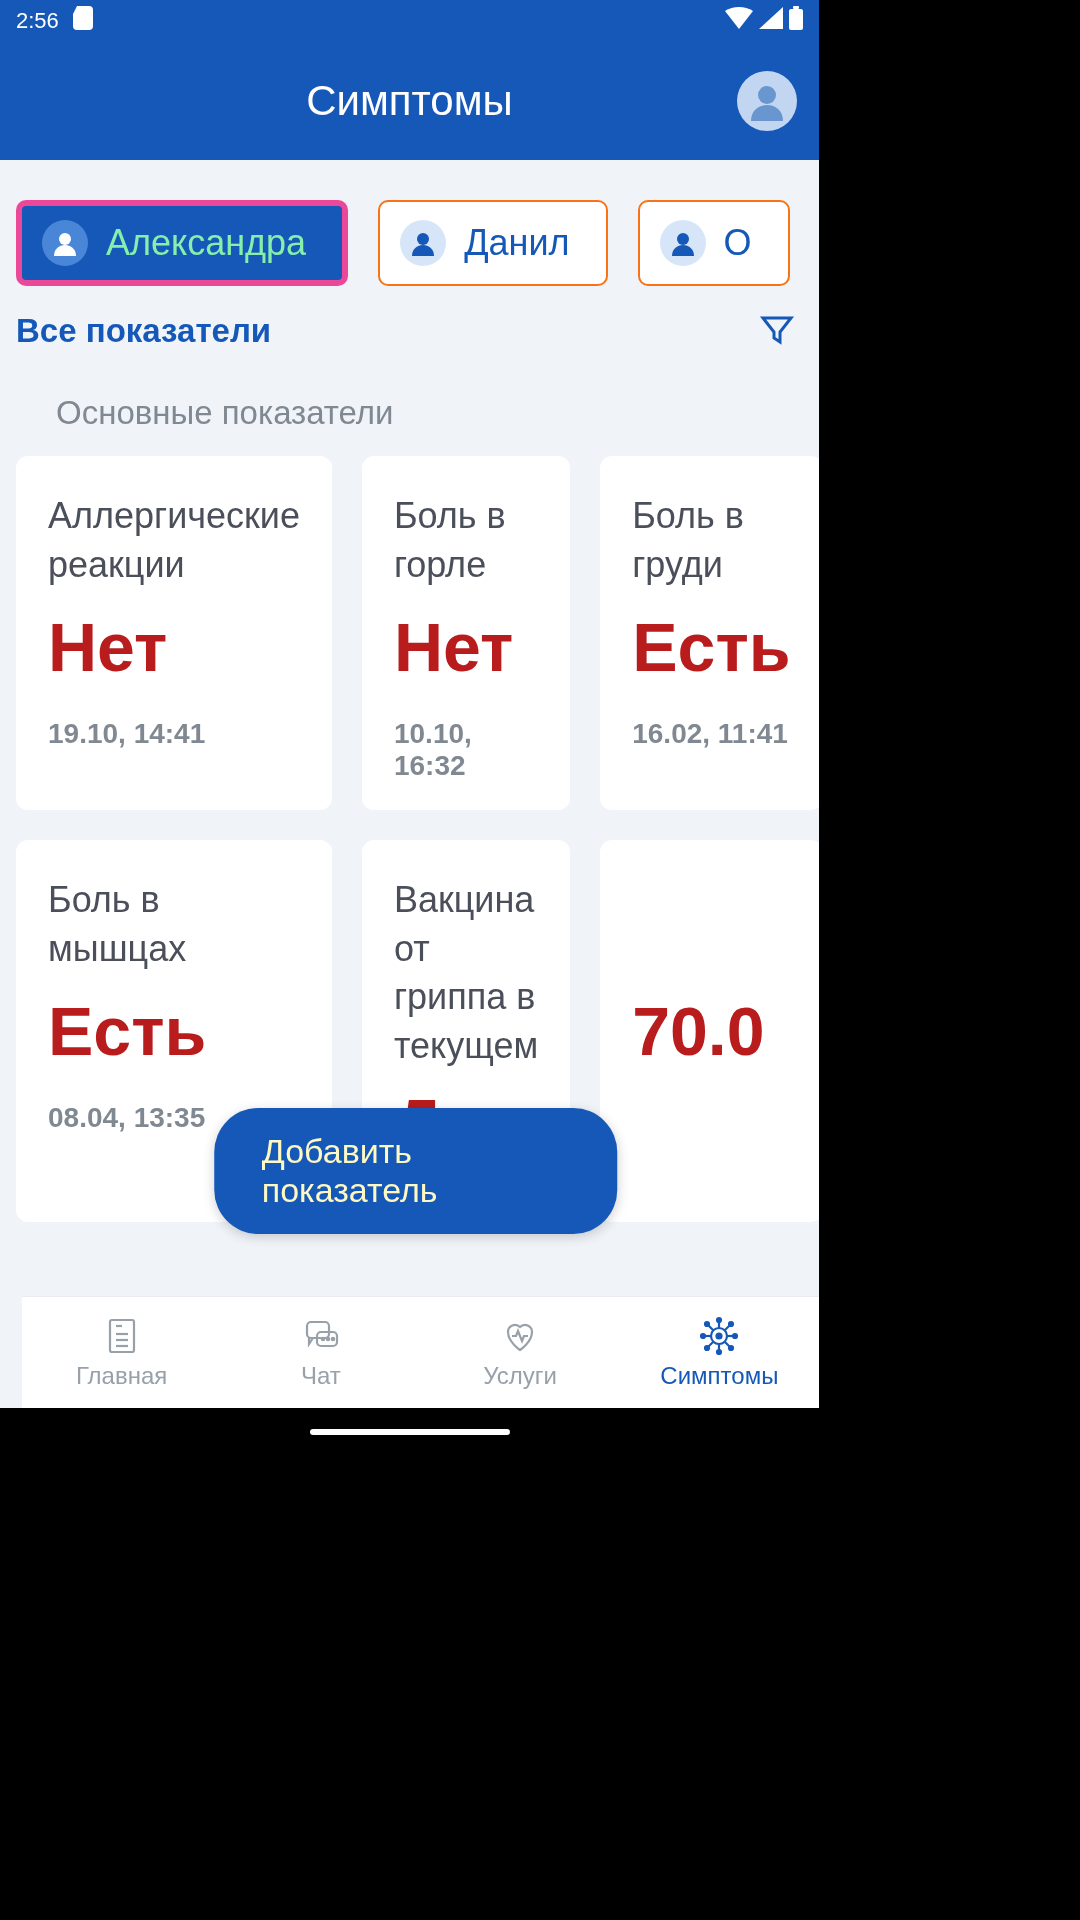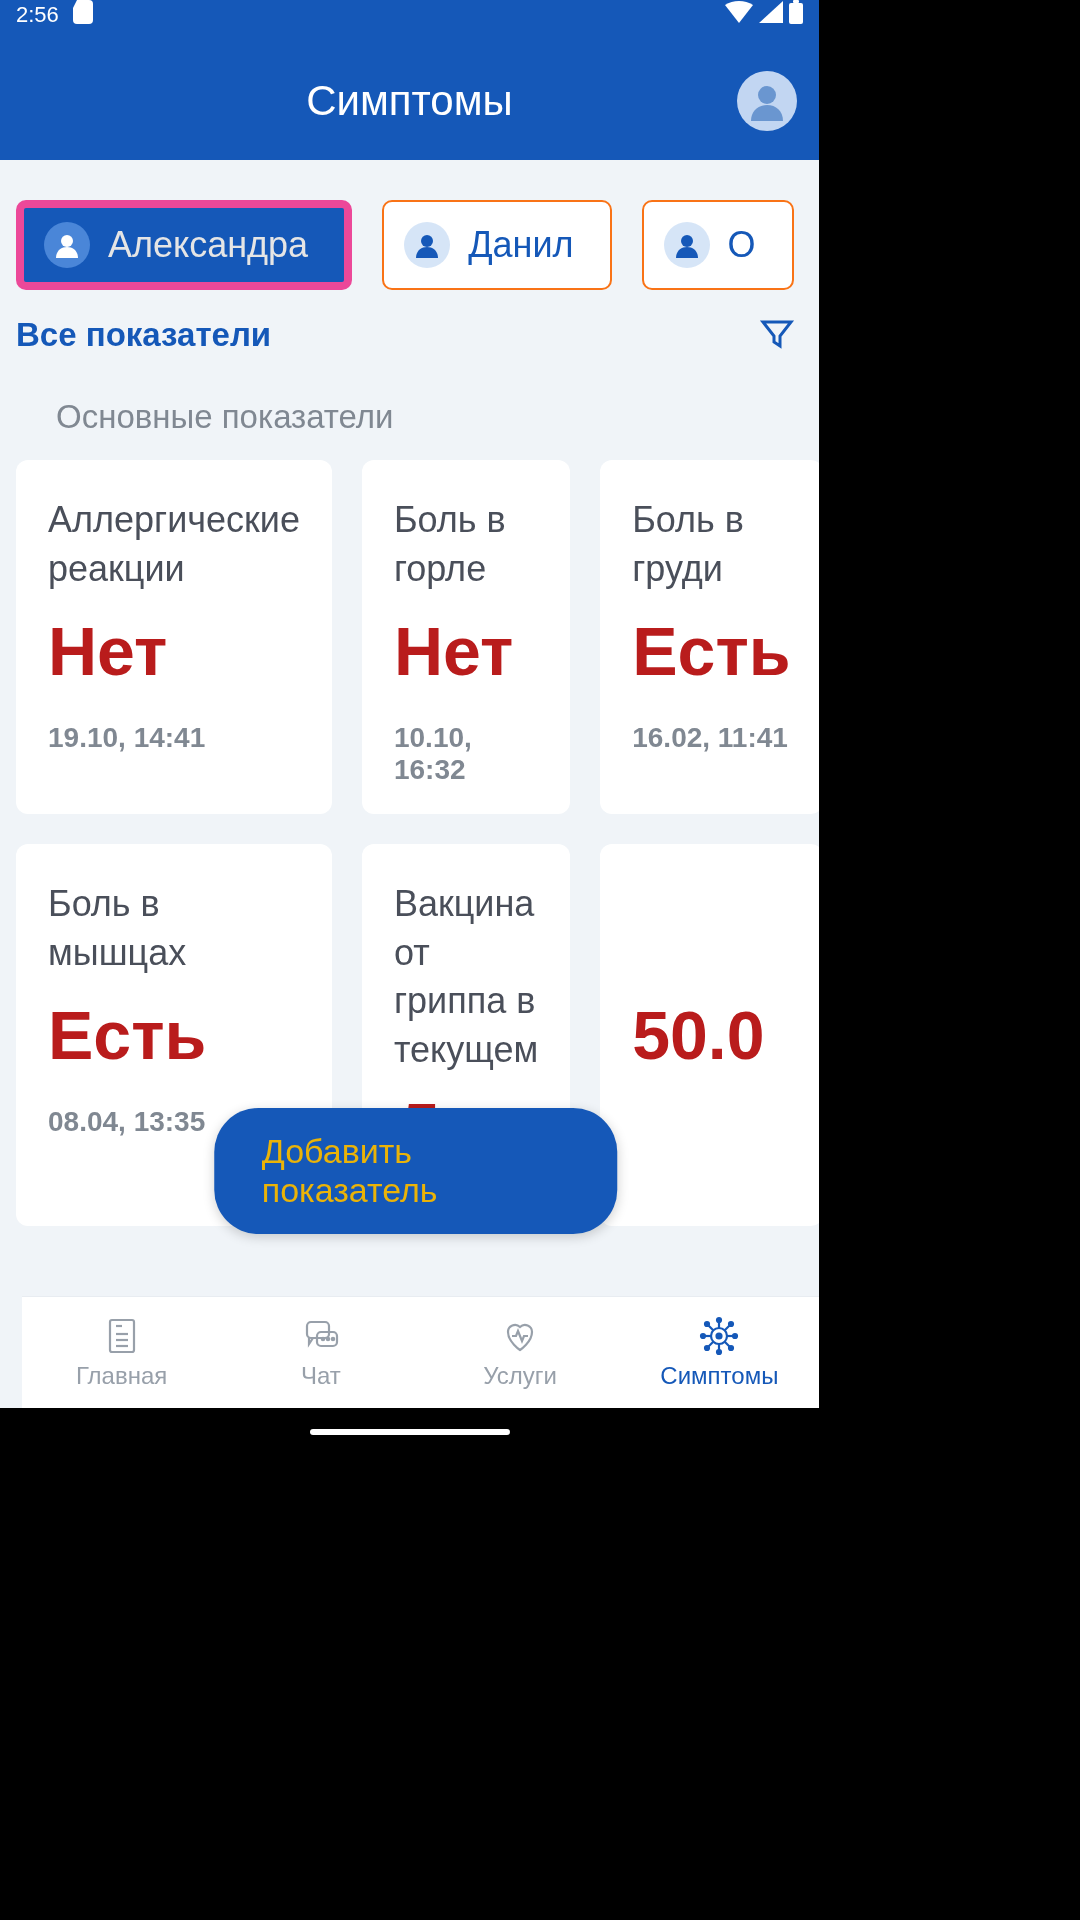--- a/index.html
+++ b/index.html
@@ -1,50 +1,50 @@
 <!DOCTYPE html>
 <html><head>
 <meta charset="utf-8">
 <style>
 * { margin: 0; padding: 0; box-sizing: border-box; font-family: -apple-system, Arial, sans-serif; }
 html, body { width: 819px; height: 1456px; overflow: hidden; background: #000; }
 .screen { width: 819px; height: 1456px; background: #f0f4f8; display: flex; flex-direction: column; position: relative; }
 
-.status-bar { height: 42px; background: #1558b8; color: #fff; display: flex; align-items: flex-start; justify-content: space-between; padding: 0 16px; font-size: 22px; font-weight: 500; }
+.status-bar { height: 42px; background: #1558b8; color: #fff; display: flex; align-items: center; justify-content: space-between; padding: 0 16px; font-size: 22px; font-weight: 500; }
 .status-left { display: flex; align-items: center; gap: 14px; }
 .status-right { display: flex; align-items: center; gap: 6px; }
 
 .header-bar { height: 118px; background: #1558b8; color: #fff; display: flex; align-items: center; justify-content: center; position: relative; }
 .header-title { font-size: 42px; font-weight: 400; }
 .avatar-btn { position: absolute; right: 22px; width: 60px; height: 60px; border-radius: 50%; background: #c2d6f2; display: flex; align-items: center; justify-content: center; }
 .avatar-btn svg { width: 48px; height: 48px; }
 
 .content { flex: 1; overflow: hidden; padding: 0 16px; position: relative; }
 
 .profile-chips { display: flex; gap: 30px; padding: 40px 0 16px 0; overflow-x: hidden; }
 .chip { display: flex; align-items: center; gap: 18px; padding: 14px 36px 14px 20px; border-radius: 10px; font-size: 36px; white-space: nowrap; }
-.chip.active { background: #1558b8; color: #e5e5e5; border: 8px solid #ec4899; }
+.chip.active { background: #1558b8; color: #86efac; border: 6px solid #ec4899; }
 .chip.inactive { background: #fff; color: #1558b8; border: 2px solid #f97316; }
 .chip-avatar { width: 46px; height: 46px; border-radius: 50%; display: flex; align-items: center; justify-content: center; }
 .chip.active .chip-avatar { background: #4a86d8; }
 .chip.inactive .chip-avatar { background: #d6e5f7; }
 
 .filter-row { display: flex; align-items: flex-start; justify-content: space-between; padding: 10px 0 8px 0; }
 .all-indicators { font-size: 33px; font-weight: 600; color: #1558b8; }
 .filter-icon { color: #1558b8; margin-right: 8px; }
 
 .section-title { font-size: 33px; color: #808892; padding: 34px 0 24px 0; margin-left: 40px; }
 
 .cards-grid { display: grid; grid-template-columns: 1fr 1fr 1fr; gap: 30px; }
 .card { background: #fff; border-radius: 12px; padding: 36px 32px 28px 32px; min-height: 300px; display: flex; flex-direction: column; }
 .card-title { font-size: 36px; color: #4a4f5a; line-height: 1.35; flex: 0 0 auto; min-height: 102px; }
 .card-value { font-size: 68px; font-weight: 700; color: #b91c1c; margin-top: 14px; }
 .card-date { font-size: 28px; color: #808892; margin-top: 32px; font-weight: bold; }
 
-.fab { position: absolute; left: 50%; transform: translateX(-50%); bottom: 62px; background: #1558b8; color: #eab308; font-size: 34px; padding: 24px 48px; border-radius: 44px; font-weight: 500; box-shadow: 0 3px 12px rgba(0,0,0,0.18); margin-left: 6px; }
+.fab { position: absolute; left: 50%; transform: translateX(-50%); bottom: 62px; background: #1558b8; color: #fef9c3; font-size: 34px; padding: 24px 48px; border-radius: 44px; font-weight: 500; box-shadow: 0 3px 12px rgba(0,0,0,0.18); margin-left: 6px; }
 
 .bottom-nav { height: 112px; background: #fff; display: flex; border-top: 1px solid #e8ecf1; margin-left: 22px; }
 .nav-item { flex: 1; display: flex; flex-direction: column; align-items: center; justify-content: center; gap: 6px; }
 .nav-item.inactive { color: #98a0aa; }
 .nav-item.active { color: #1558b8; }
 .nav-label { font-size: 24px; }
 
 .home-indicator { height: 48px; background: #000; display: flex; align-items: center; justify-content: center; }
 .home-bar { width: 200px; height: 6px; background: #fff; border-radius: 3px; }
 </style>
@@ -156,21 +156,21 @@
         <div class="card-value">Есть</div>
         <div class="card-date">08.04, 13:35</div>
       </div>
       <div class="card">
         <div class="card-title">Вакцина от гриппа в текущем</div>
         <div class="card-value">Да</div>
         <div class="card-date"></div>
       </div>
       <div class="card">
         <div class="card-title"></div>
-        <div class="card-value">50.0</div>
+        <div class="card-value">70.0</div>
         <div class="card-date"></div>
       </div>
     </div>
 
     <div class="fab">
       <span>Добавить показатель</span>
     </div>
 
   </div>
 

